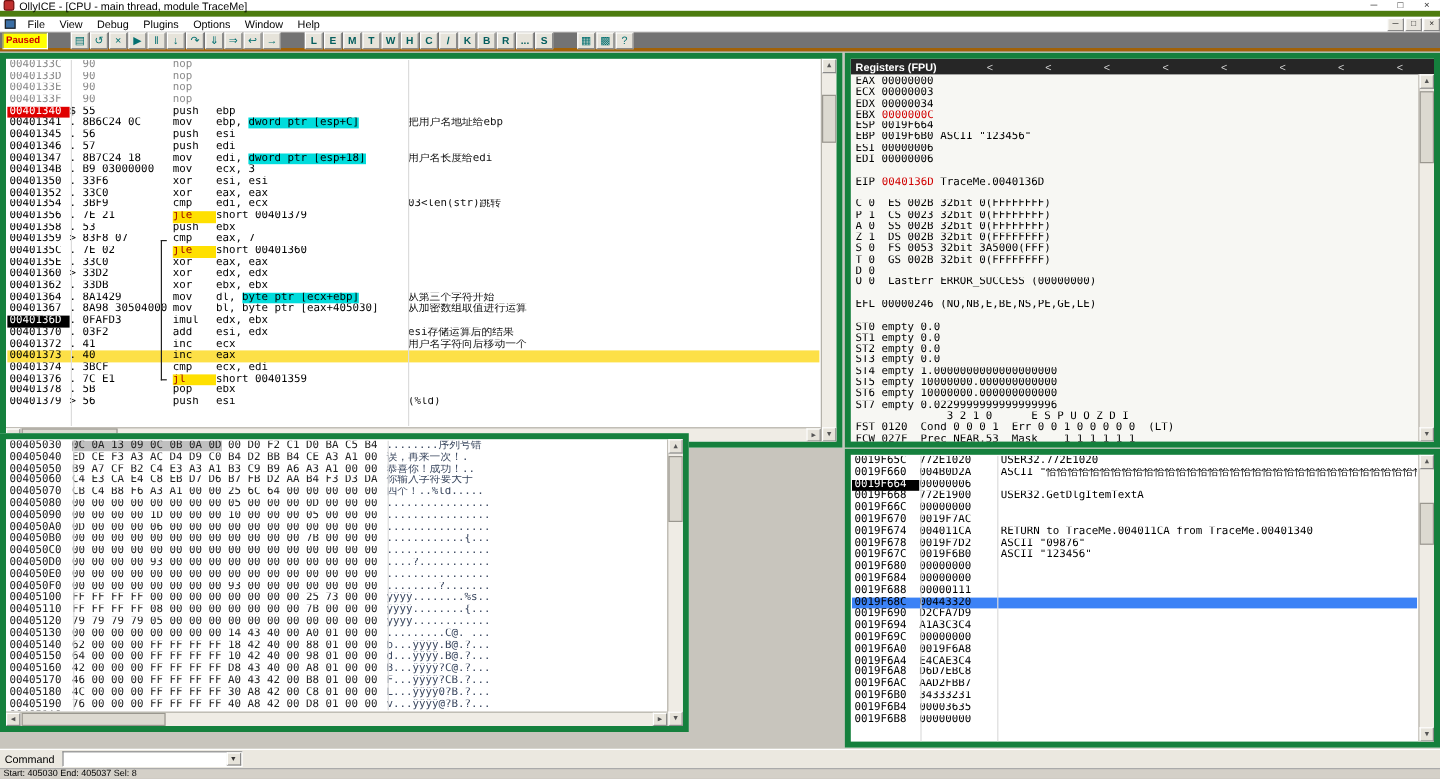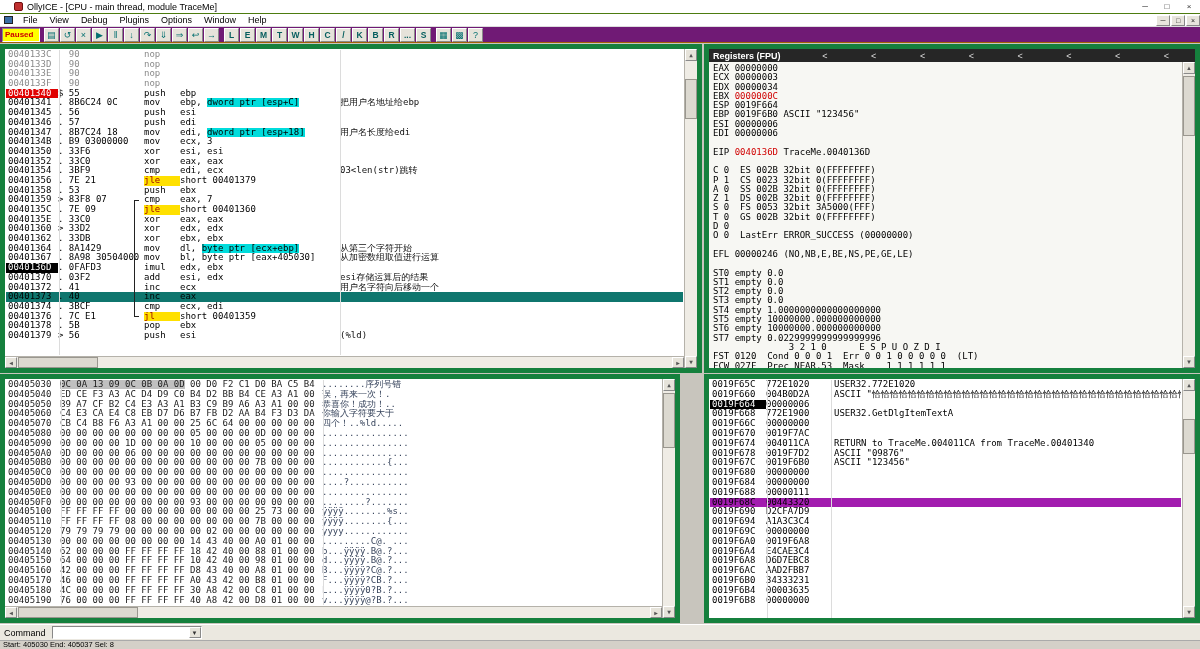--- a/index.html
+++ b/index.html
@@ -1,48 +1,48 @@
 <!DOCTYPE html>
 <html><head>
 <meta charset="utf-8">
 <style>
   *{box-sizing:border-box;margin:0;padding:0}
   html,body{width:1200px;height:649px;overflow:hidden}
   body{font-family:"Liberation Sans",sans-serif;background:#c8c5bd;position:relative;font-size:9px}
   
-  #titlebar{height:14px;background:#fff;display:flex;align-items:center;padding-left:14px;border-bottom:1px solid #4d7c0f}
+  #titlebar{height:14px;background:#fff;display:flex;align-items:center;padding-left:3px;border-bottom:5px solid #4d7c0f}
   #app-icon{width:9px;height:9px;background:#c03030;border:1px solid #701010;border-radius:2px;margin-right:4px}
   #title-text{flex:1;color:#000}
   .wbtn{width:22px;height:13px;text-align:center;line-height:13px;color:#333;font-size:8px}
   
   #menubar{height:13px;background:#fff;display:flex;align-items:center;border-bottom:1px solid #ddd}
   #child-icon{width:9px;height:8px;background:#3a6ea5;border:1px solid #222;margin:0 4px}
   .menu-item{padding:12px 6px;color:#000}
   #mdi-controls{margin-left:auto;display:flex}
   .mdibtn{width:14px;height:11px;background:#e8e5dd;border:1px solid;border-color:#fff #888 #888 #fff;font-size:7px;line-height:9px;text-align:center;margin-left:1px;color:#222}
   
-  #toolbar{height:16px;background:#701a75;border-bottom:1px solid #a16207;display:flex;align-items:center;padding:0 2px;gap:1px}
+  #toolbar{height:16px;background:#737373;border-bottom:3px solid #a16207;display:flex;align-items:center;padding:0 2px;gap:16px}
   #tb-status{width:38px;height:14px;background:#ff0;color:#c00;font-weight:bold;font-size:8px;line-height:12px;padding-left:2px;border:1px solid;border-color:#888 #fff #fff #888;margin-right:3px}
   .tbtn{width:15px;height:14px;background:#e6e3da;border:1px solid;border-color:#fff #8a8a8a #8a8a8a #fff;color:#047070;font-size:9px;line-height:12px;text-align:center;overflow:hidden}
   .tletter{font-weight:bold;color:#055e5e;font-size:8.5px}
   #tb-icons,#tb-panels,#tb-extra{display:flex;gap:1px}
   #tb-panels{margin-left:4px}
   #tb-extra{margin-left:4px}
   
   #main{position:absolute;top:43px;left:0;width:1200px;height:581px;background:#c8c5bd}
   .pane{position:absolute;background:#fff;border:5px solid #15803d;overflow:hidden}
   #disasm{left:0;top:1px;width:702px;height:329px}
   #registers{left:704px;top:1px;width:496px;height:329px;background:#f7f7f3}
-  #dump{left:0;top:331px;width:680px;height:249px}
+  #dump{left:0;top:318px;width:574px;height:249px}
   #stack{left:704px;top:331px;width:496px;height:249px}
   .mono,#disasm,#dump,#stack,#reg-lines{font-family:"DejaVu Sans Mono",monospace}
   
   #disasm-rows{position:absolute;left:1px;top:1px;right:14px;bottom:13px;overflow:hidden;font-size:9px}
   .drow{display:flex;height:9.7px;line-height:9.7px;white-space:pre}
-  .drow.rsel{background:#0f766e}
+  .drow.rsel{background:#fde047}
   .drow.dim{color:#8a8a8a}
   .c-addr{width:52px;flex:none;padding-left:2px;overflow:hidden}
   .c-bytes{width:86px;flex:none;overflow:hidden}
   .c-mn{width:36px;flex:none;overflow:hidden}
   .c-ops{width:160px;flex:none;overflow:hidden}
   .c-cmt{flex:1;overflow:hidden;color:#111}
   .bp{background:#e00000;color:#fff}
   .eip{background:#000;color:#fff}
   .jmp{background:#ffe000;color:#9b0000}
   .hl{background:#00dcdc;color:#000}
@@ -57,21 +57,21 @@
   
   #dump-rows{position:absolute;left:1px;top:1px;right:14px;bottom:13px;overflow:hidden;font-size:9px}
   .hrow{display:flex;height:9.8px;line-height:9.8px;white-space:pre}
   .c-daddr{width:54px;flex:none;padding-left:2px;color:#222}
   .c-dhex{width:262px;flex:none;overflow:hidden;color:#222}
   .hsel{background:#c0c0c0}
   .c-dascii{flex:1;overflow:hidden;color:#39465e}
   
   #stack-rows{position:absolute;left:1px;top:1px;right:14px;bottom:0;overflow:hidden;font-size:9px}
   .srow{display:flex;height:9.8px;line-height:9.8px;white-space:pre}
-  .srow.rsel{background:#a21caf}
+  .srow.rsel{background:#3b82f6}
   .c-saddr{width:56px;flex:none;padding-left:2px}
   .c-sval{width:64px;flex:none;overflow:hidden}
   .c-scmt{flex:1;overflow:hidden;padding-left:4px}
   
   .vscroll{position:absolute;top:0;right:0;bottom:0;width:13px;background:#efece5;border-left:1px solid #b5b2aa}
   .hscroll{position:absolute;left:0;right:13px;bottom:0;height:12px;background:#efece5;border-top:1px solid #b5b2aa}
   .sbtn{position:absolute;background:#e6e3da;border:1px solid;border-color:#fff #8a8a8a #8a8a8a #fff;color:#555;text-align:center;font-size:6px;line-height:10px}
   .vscroll .sbtn{left:0;width:12px;height:12px}
   .vscroll .up{top:0}.vscroll .down{bottom:0}
   .hscroll .sbtn{top:0;width:12px;height:11px}
@@ -166,21 +166,21 @@
         <div class="drow"><span class="c-addr">00401345</span><span class="c-bytes">. 56</span><span class="c-mn">push</span><span class="c-ops"><span>esi</span></span><span class="c-cmt"></span></div>
         <div class="drow"><span class="c-addr">00401346</span><span class="c-bytes">. 57</span><span class="c-mn">push</span><span class="c-ops"><span>edi</span></span><span class="c-cmt"></span></div>
         <div class="drow"><span class="c-addr">00401347</span><span class="c-bytes">. 8B7C24 18</span><span class="c-mn">mov</span><span class="c-ops"><span>edi, </span><span class="hl">dword ptr [esp+18]</span></span><span class="c-cmt">用户名长度给edi</span></div>
         <div class="drow"><span class="c-addr">0040134B</span><span class="c-bytes">. B9 03000000</span><span class="c-mn">mov</span><span class="c-ops"><span>ecx, 3</span></span><span class="c-cmt"></span></div>
         <div class="drow"><span class="c-addr">00401350</span><span class="c-bytes">. 33F6</span><span class="c-mn">xor</span><span class="c-ops"><span>esi, esi</span></span><span class="c-cmt"></span></div>
         <div class="drow"><span class="c-addr">00401352</span><span class="c-bytes">. 33C0</span><span class="c-mn">xor</span><span class="c-ops"><span>eax, eax</span></span><span class="c-cmt"></span></div>
         <div class="drow"><span class="c-addr">00401354</span><span class="c-bytes">. 3BF9</span><span class="c-mn">cmp</span><span class="c-ops"><span>edi, ecx</span></span><span class="c-cmt">03&lt;len(str)跳转</span></div>
         <div class="drow"><span class="c-addr">00401356</span><span class="c-bytes">. 7E 21</span><span class="c-mn jmp">jle</span><span class="c-ops"><span>short 00401379</span></span><span class="c-cmt"></span></div>
         <div class="drow"><span class="c-addr">00401358</span><span class="c-bytes">. 53</span><span class="c-mn">push</span><span class="c-ops"><span>ebx</span></span><span class="c-cmt"></span></div>
         <div class="drow"><span class="c-addr">00401359</span><span class="c-bytes">&gt; 83F8 07</span><span class="c-mn">cmp</span><span class="c-ops"><span>eax, 7</span></span><span class="c-cmt"></span></div>
-        <div class="drow"><span class="c-addr">0040135C</span><span class="c-bytes">. 7E 09</span><span class="c-mn jmp">jle</span><span class="c-ops"><span>short 00401360</span></span><span class="c-cmt"></span></div>
+        <div class="drow"><span class="c-addr">0040135C</span><span class="c-bytes">. 7E 02</span><span class="c-mn jmp">jle</span><span class="c-ops"><span>short 00401360</span></span><span class="c-cmt"></span></div>
         <div class="drow"><span class="c-addr">0040135E</span><span class="c-bytes">. 33C0</span><span class="c-mn">xor</span><span class="c-ops"><span>eax, eax</span></span><span class="c-cmt"></span></div>
         <div class="drow"><span class="c-addr">00401360</span><span class="c-bytes">&gt; 33D2</span><span class="c-mn">xor</span><span class="c-ops"><span>edx, edx</span></span><span class="c-cmt"></span></div>
         <div class="drow"><span class="c-addr">00401362</span><span class="c-bytes">. 33DB</span><span class="c-mn">xor</span><span class="c-ops"><span>ebx, ebx</span></span><span class="c-cmt"></span></div>
         <div class="drow"><span class="c-addr">00401364</span><span class="c-bytes">. 8A1429</span><span class="c-mn">mov</span><span class="c-ops"><span>dl, </span><span class="hl">byte ptr [ecx+ebp]</span></span><span class="c-cmt">从第三个字符开始</span></div>
         <div class="drow"><span class="c-addr">00401367</span><span class="c-bytes">. 8A98 30504000</span><span class="c-mn">mov</span><span class="c-ops"><span>bl, byte ptr [eax+405030]</span></span><span class="c-cmt">从加密数组取值进行运算</span></div>
         <div class="drow"><span class="c-addr eip">0040136D</span><span class="c-bytes">. 0FAFD3</span><span class="c-mn">imul</span><span class="c-ops"><span>edx, ebx</span></span><span class="c-cmt"></span></div>
         <div class="drow"><span class="c-addr">00401370</span><span class="c-bytes">. 03F2</span><span class="c-mn">add</span><span class="c-ops"><span>esi, edx</span></span><span class="c-cmt">esi存储运算后的结果</span></div>
         <div class="drow"><span class="c-addr">00401372</span><span class="c-bytes">. 41</span><span class="c-mn">inc</span><span class="c-ops"><span>ecx</span></span><span class="c-cmt">用户名字符向后移动一个</span></div>
         <div class="drow rsel"><span class="c-addr">00401373</span><span class="c-bytes">. 40</span><span class="c-mn">inc</span><span class="c-ops"><span>eax</span></span></div>
         <div class="drow"><span class="c-addr">00401374</span><span class="c-bytes">. 3BCF</span><span class="c-mn">cmp</span><span class="c-ops"><span>ecx, edi</span></span><span class="c-cmt"></span></div>
@@ -268,21 +268,21 @@
         <div class="hrow"><span class="c-daddr">00405080</span><span class="c-dhex"><span>00 00 00 00 00 00 00 00 05 00 00 00 0D 00 00 00</span></span><span class="c-dascii">................</span></div>
         <div class="hrow"><span class="c-daddr">00405090</span><span class="c-dhex"><span>00 00 00 00 1D 00 00 00 10 00 00 00 05 00 00 00</span></span><span class="c-dascii">................</span></div>
         <div class="hrow"><span class="c-daddr">004050A0</span><span class="c-dhex"><span>0D 00 00 00 06 00 00 00 00 00 00 00 00 00 00 00</span></span><span class="c-dascii">................</span></div>
         <div class="hrow"><span class="c-daddr">004050B0</span><span class="c-dhex"><span>00 00 00 00 00 00 00 00 00 00 00 00 7B 00 00 00</span></span><span class="c-dascii">............{...</span></div>
         <div class="hrow"><span class="c-daddr">004050C0</span><span class="c-dhex"><span>00 00 00 00 00 00 00 00 00 00 00 00 00 00 00 00</span></span><span class="c-dascii">................</span></div>
         <div class="hrow"><span class="c-daddr">004050D0</span><span class="c-dhex"><span>00 00 00 00 93 00 00 00 00 00 00 00 00 00 00 00</span></span><span class="c-dascii">....?...........</span></div>
         <div class="hrow"><span class="c-daddr">004050E0</span><span class="c-dhex"><span>00 00 00 00 00 00 00 00 00 00 00 00 00 00 00 00</span></span><span class="c-dascii">................</span></div>
         <div class="hrow"><span class="c-daddr">004050F0</span><span class="c-dhex"><span>00 00 00 00 00 00 00 00 93 00 00 00 00 00 00 00</span></span><span class="c-dascii">........?.......</span></div>
         <div class="hrow"><span class="c-daddr">00405100</span><span class="c-dhex"><span>FF FF FF FF 00 00 00 00 00 00 00 00 25 73 00 00</span></span><span class="c-dascii">ÿÿÿÿ........%s..</span></div>
         <div class="hrow"><span class="c-daddr">00405110</span><span class="c-dhex"><span>FF FF FF FF 08 00 00 00 00 00 00 00 7B 00 00 00</span></span><span class="c-dascii">ÿÿÿÿ........{...</span></div>
-        <div class="hrow"><span class="c-daddr">00405120</span><span class="c-dhex"><span>79 79 79 79 00 00 00 00 00 02 00 00 00 00 00 00</span></span><span class="c-dascii">yyyy............</span></div>
+        <div class="hrow"><span class="c-daddr">00405120</span><span class="c-dhex"><span>79 79 79 79 05 00 00 00 00 00 00 00 00 00 00 00</span></span><span class="c-dascii">yyyy............</span></div>
         <div class="hrow"><span class="c-daddr">00405130</span><span class="c-dhex"><span>00 00 00 00 00 00 00 00 14 43 40 00 A0 01 00 00</span></span><span class="c-dascii">.........C@. ...</span></div>
         <div class="hrow"><span class="c-daddr">00405140</span><span class="c-dhex"><span>62 00 00 00 FF FF FF FF 18 42 40 00 88 01 00 00</span></span><span class="c-dascii">b...ÿÿÿÿ.B@.?...</span></div>
         <div class="hrow"><span class="c-daddr">00405150</span><span class="c-dhex"><span>64 00 00 00 FF FF FF FF 10 42 40 00 98 01 00 00</span></span><span class="c-dascii">d...ÿÿÿÿ.B@.?...</span></div>
         <div class="hrow"><span class="c-daddr">00405160</span><span class="c-dhex"><span>42 00 00 00 FF FF FF FF D8 43 40 00 A8 01 00 00</span></span><span class="c-dascii">B...ÿÿÿÿ?C@.?...</span></div>
         <div class="hrow"><span class="c-daddr">00405170</span><span class="c-dhex"><span>46 00 00 00 FF FF FF FF A0 43 42 00 B8 01 00 00</span></span><span class="c-dascii">F...ÿÿÿÿ?CB.?...</span></div>
         <div class="hrow"><span class="c-daddr">00405180</span><span class="c-dhex"><span>4C 00 00 00 FF FF FF FF 30 A8 42 00 C8 01 00 00</span></span><span class="c-dascii">L...ÿÿÿÿ0?B.?...</span></div>
         <div class="hrow"><span class="c-daddr">00405190</span><span class="c-dhex"><span>76 00 00 00 FF FF FF FF 40 A8 42 00 D8 01 00 00</span></span><span class="c-dascii">v...ÿÿÿÿ@?B.?...</span></div>
         <div class="hrow"><span class="c-daddr">004051A0</span><span class="c-dhex"><span>30 00 00 00 FF FF FF FF 30 D2 40 00 E8 01 00 00</span></span><span class="c-dascii">0...ÿÿÿÿ0?@.?...</span></div>
       </div>
     <div class="vscroll">

